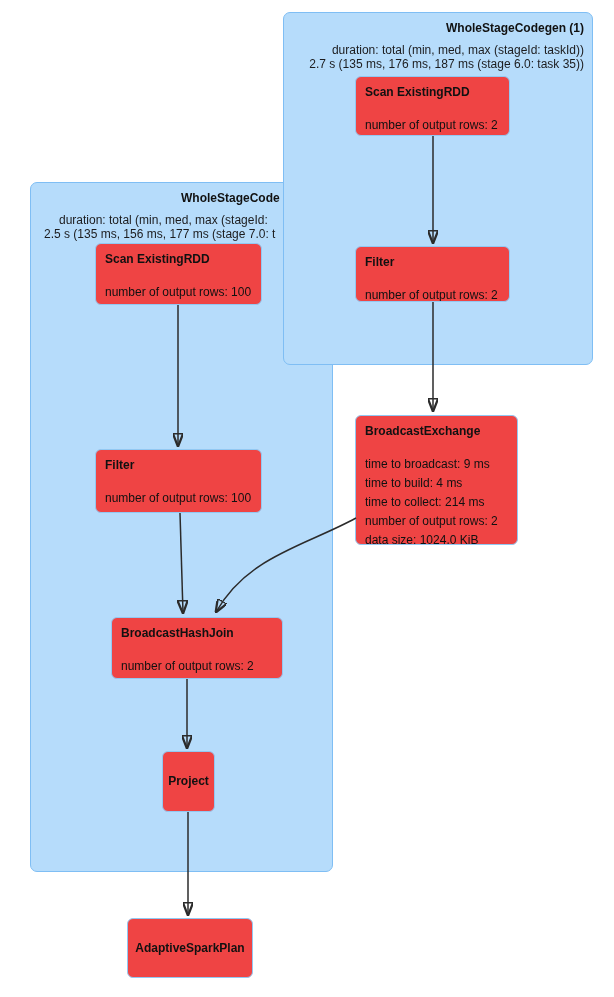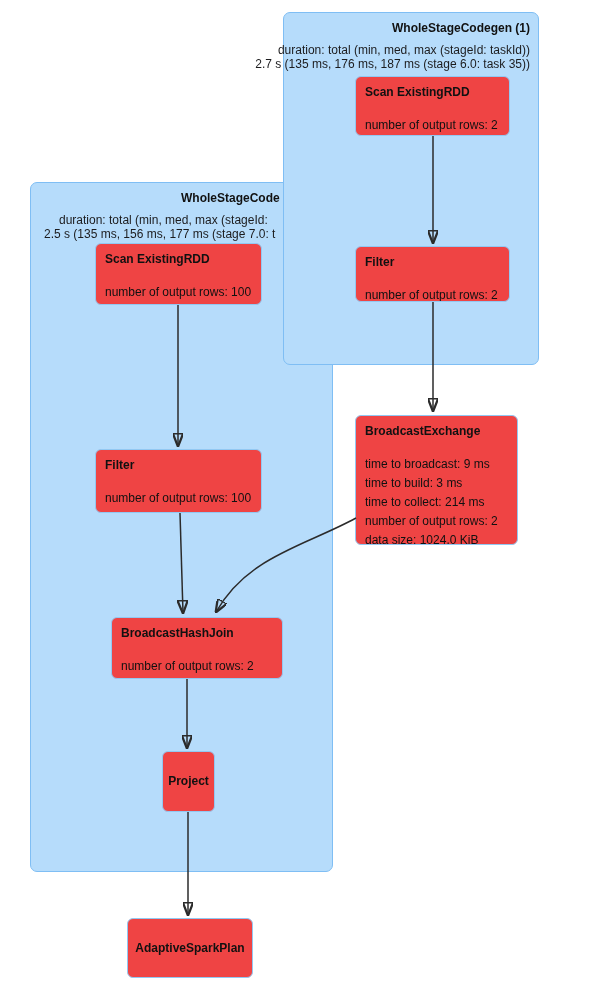--- a/index.html
+++ b/index.html
@@ -76,21 +76,21 @@
 <body>
 
 <div class="canvas">
 
   <div class="cluster" style="left:30px; top:182px; width:303px; height:690px;">
     <div class="cluster-title" style="top:8px; left:150px;">WholeStageCode</div>
     <div class="cluster-duration" style="top:30px; left:28px;">duration: total (min, med, max (stageId:</div>
     <div class="cluster-duration" style="top:44px; left:13px;">2.5 s (135 ms, 156 ms, 177 ms (stage 7.0: t</div>
   </div>
 
-  <div class="cluster" style="left:283px; top:12px; width:256px; height:353px;">
+  <div class="cluster" style="left:283px; top:12px; width:310px; height:353px;">
     <div class="cluster-title" style="top:8px; right:8px;">WholeStageCodegen (1)</div>
     <div class="cluster-duration" style="top:30px; right:8px;">duration: total (min, med, max (stageId: taskId))</div>
     <div class="cluster-duration" style="top:44px; right:8px;">2.7 s (135 ms, 176 ms, 187 ms (stage 6.0: task 35))</div>
   </div>
 
   <div class="node" style="left:355px; top:76px; width:155px; height:60px;">
     <div class="node-title">Scan ExistingRDD</div>
     <div class="node-metrics">
       <div>number of output rows: 2</div>
     </div>
@@ -100,21 +100,21 @@
     <div class="node-title">Filter</div>
     <div class="node-metrics">
       <div>number of output rows: 2</div>
     </div>
   </div>
 
   <div class="node" style="left:355px; top:415px; width:163px; height:130px;">
     <div class="node-title">BroadcastExchange</div>
     <div class="node-metrics">
       <div>time to broadcast: 9 ms</div>
-      <div>time to build: 3 ms</div>
+      <div>time to build: 4 ms</div>
       <div>time to collect: 214 ms</div>
       <div>number of output rows: 2</div>
       <div>data size: 1024.0 KiB</div>
     </div>
   </div>
 
   <div class="node" style="left:95px; top:243px; width:167px; height:62px;">
     <div class="node-title">Scan ExistingRDD</div>
     <div class="node-metrics">
       <div>number of output rows: 100</div>

